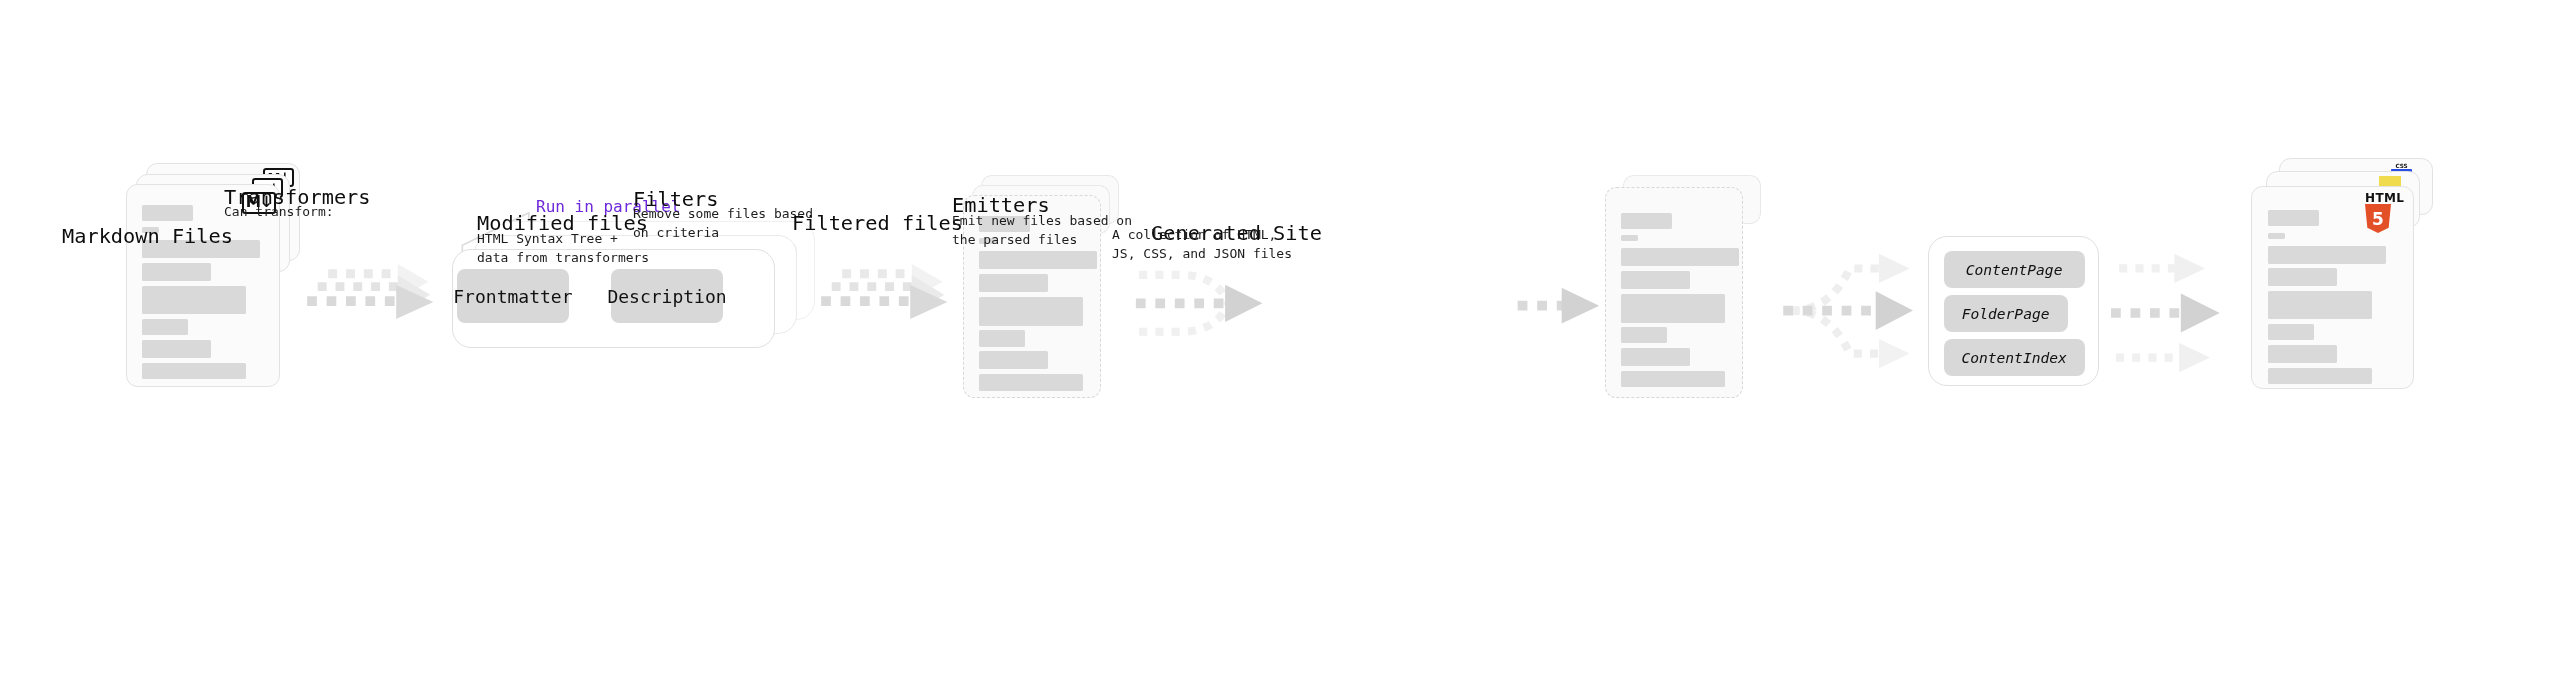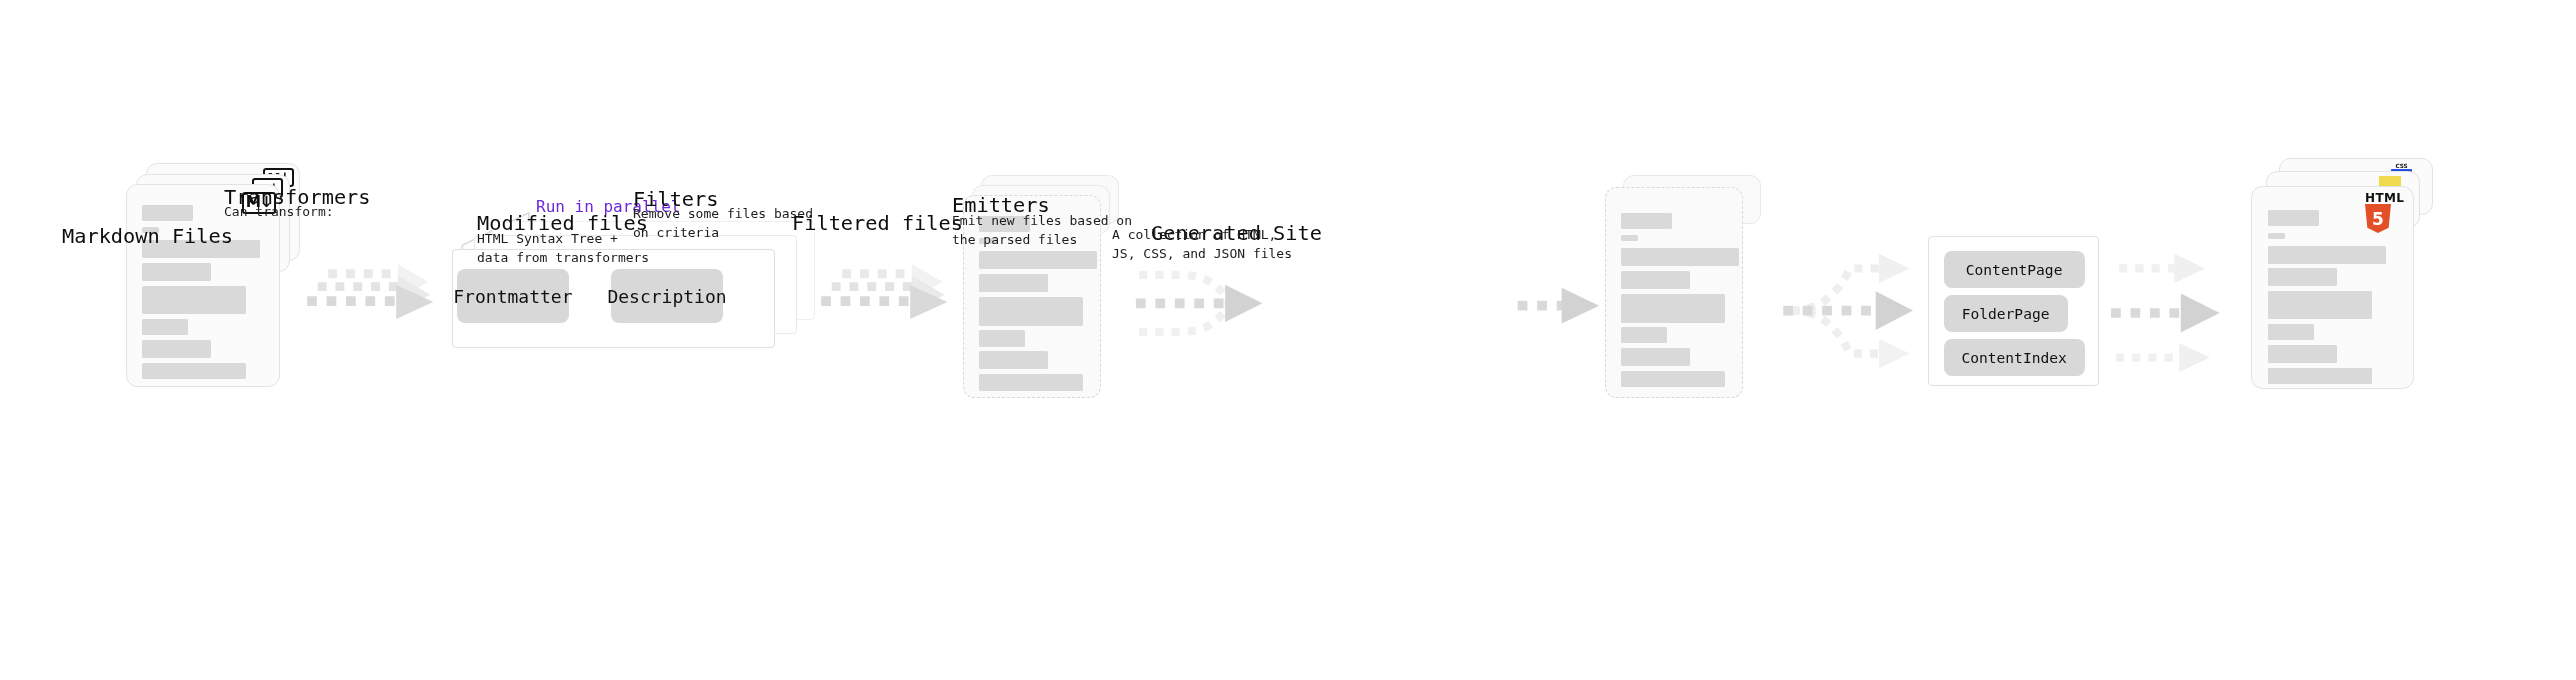--- a/index.html
+++ b/index.html
@@ -59,22 +59,23 @@
     font-family: "DejaVu Sans", "Liberation Sans", sans-serif;
     font-size: 5.7px; font-weight: bold; color: #111; text-align: center; line-height: 1;
   }
   .css-badge .rule { height: 3.3px; background: #264de4; border-radius: 0.8px; }
   .js-badge { position: absolute; background: #f0db4f; }
 
   
   .groupbox {
     position: absolute;
     border: 1.6px solid #e0e0e0;
-    border-radius: 4px;
+    border-radius: 19px;
     background: #ffffff;
+    font-style: italic;
   }
   .chip {
     position: absolute;
     background: #d8d8d8;
     border-radius: 8.1px;
     display: flex; align-items: center; justify-content: center;
     font-size: 18px; color: #111;
     font-family: "DejaVu Sans Mono", "Liberation Mono", monospace;
     white-space: nowrap;
   }

